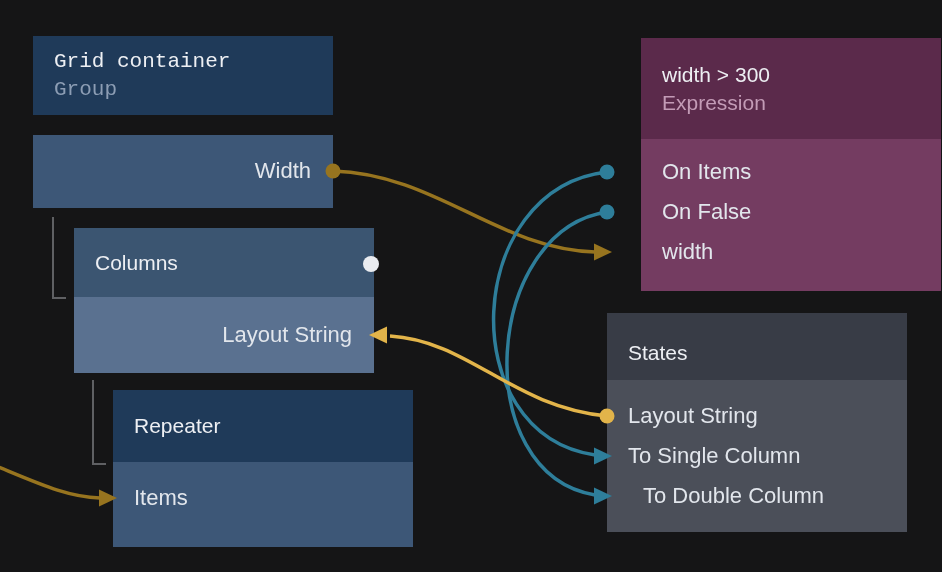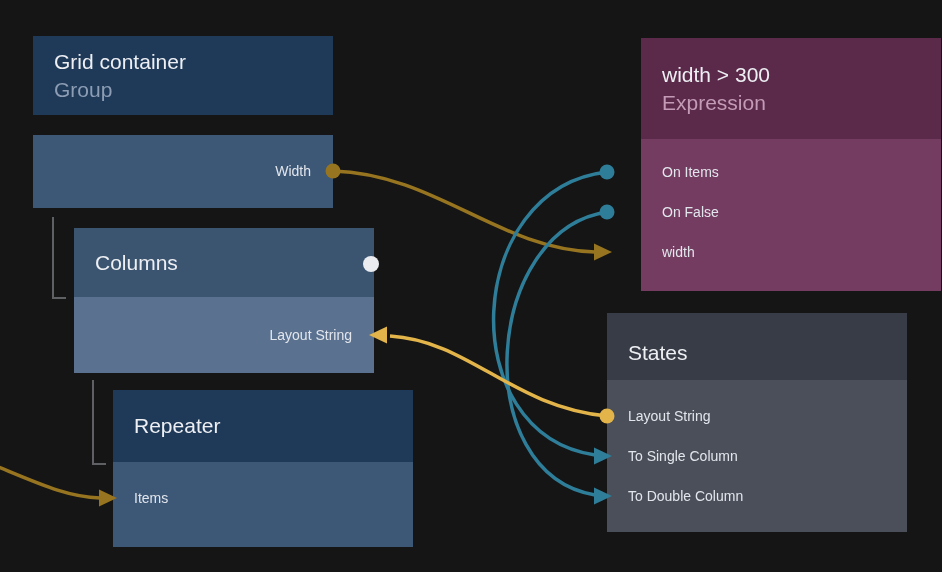--- a/index.html
+++ b/index.html
@@ -9,25 +9,25 @@
     font-family:"Liberation Sans", sans-serif;
     -webkit-font-smoothing:antialiased;
   }
   svg.layer { position:absolute; left:0; top:0; width:942px; height:572px; pointer-events:none; }
 
   .node { position:absolute; }
   .node-header { position:absolute; left:0; top:0; width:100%; display:flex; flex-direction:column; justify-content:center; box-sizing:border-box; padding-left:21px; }
   .node-body   { position:absolute; left:0; width:100%; }
   .node-title    { font-size:21px; line-height:28px; color:#edeff3; }
   .node-subtitle { font-size:21px; line-height:28px; }
-  .port { position:absolute; font-size:14px; height:24px; line-height:24px; color:#e2e6ec; white-space:nowrap; }
+  .port { position:absolute; font-size:22px; height:24px; line-height:24px; color:#e2e6ec; white-space:nowrap; }
 
   
   .n-grid   { left:33px;  top:36px;  width:300px; height:172px; }
-  .n-grid   .node-header { height:79px;  background:#1f3a59; }
+  .n-grid   .node-header { height:79px;  background:#1f3a59;font-family:Liberation Mono, monospace; }
   .n-grid   .node-body   { top:99px; height:73px;  background:#3d5777; }
   .n-grid   .sub { color:#8c9db4; }
 
   .n-columns{ left:74px;  top:228px; width:300px; height:145px; }
   .n-columns .node-header { height:69px; background:#3b5571; }
   .n-columns .node-body   { top:69px; height:76px; background:#5a7190; }
 
   .n-repeater{ left:113px; top:390px; width:300px; height:143px; }
   .n-repeater .node-header { height:72px; background:#1f3a59; }
   .n-repeater .node-body   { top:72px; height:85px; background:#3d5777; }
@@ -93,21 +93,21 @@
     </div>
   </div>
 
   <div class="node n-states">
     <div class="node-header">
       <div class="node-title">States</div>
     </div>
     <div class="node-body">
       <div class="port" style="left:21px; top:24px;">Layout String</div>
       <div class="port" style="left:21px; top:64px;">To Single Column</div>
-      <div class="port" style="left:21px; top:104px;">To Double Column</div>
+      <div class="port" style="left:36px; top:104px;">To Double Column</div>
     </div>
   </div>
 
   <svg class="layer">
 
     <path d="M 333 171 C 436 174, 498 249, 595 252" fill="none" stroke="#97741f" stroke-width="3.5"></path>
     <polygon points="612,252 594,243.5 594,260.5" fill="#97741f"></polygon>
 
     <path d="M 607 172 C 464 188, 452 434, 595 455" fill="none" stroke="#2e7e9a" stroke-width="3.5"></path>
     <polygon points="612,456 594,447.5 594,464.5" fill="#2e7e9a"></polygon>

